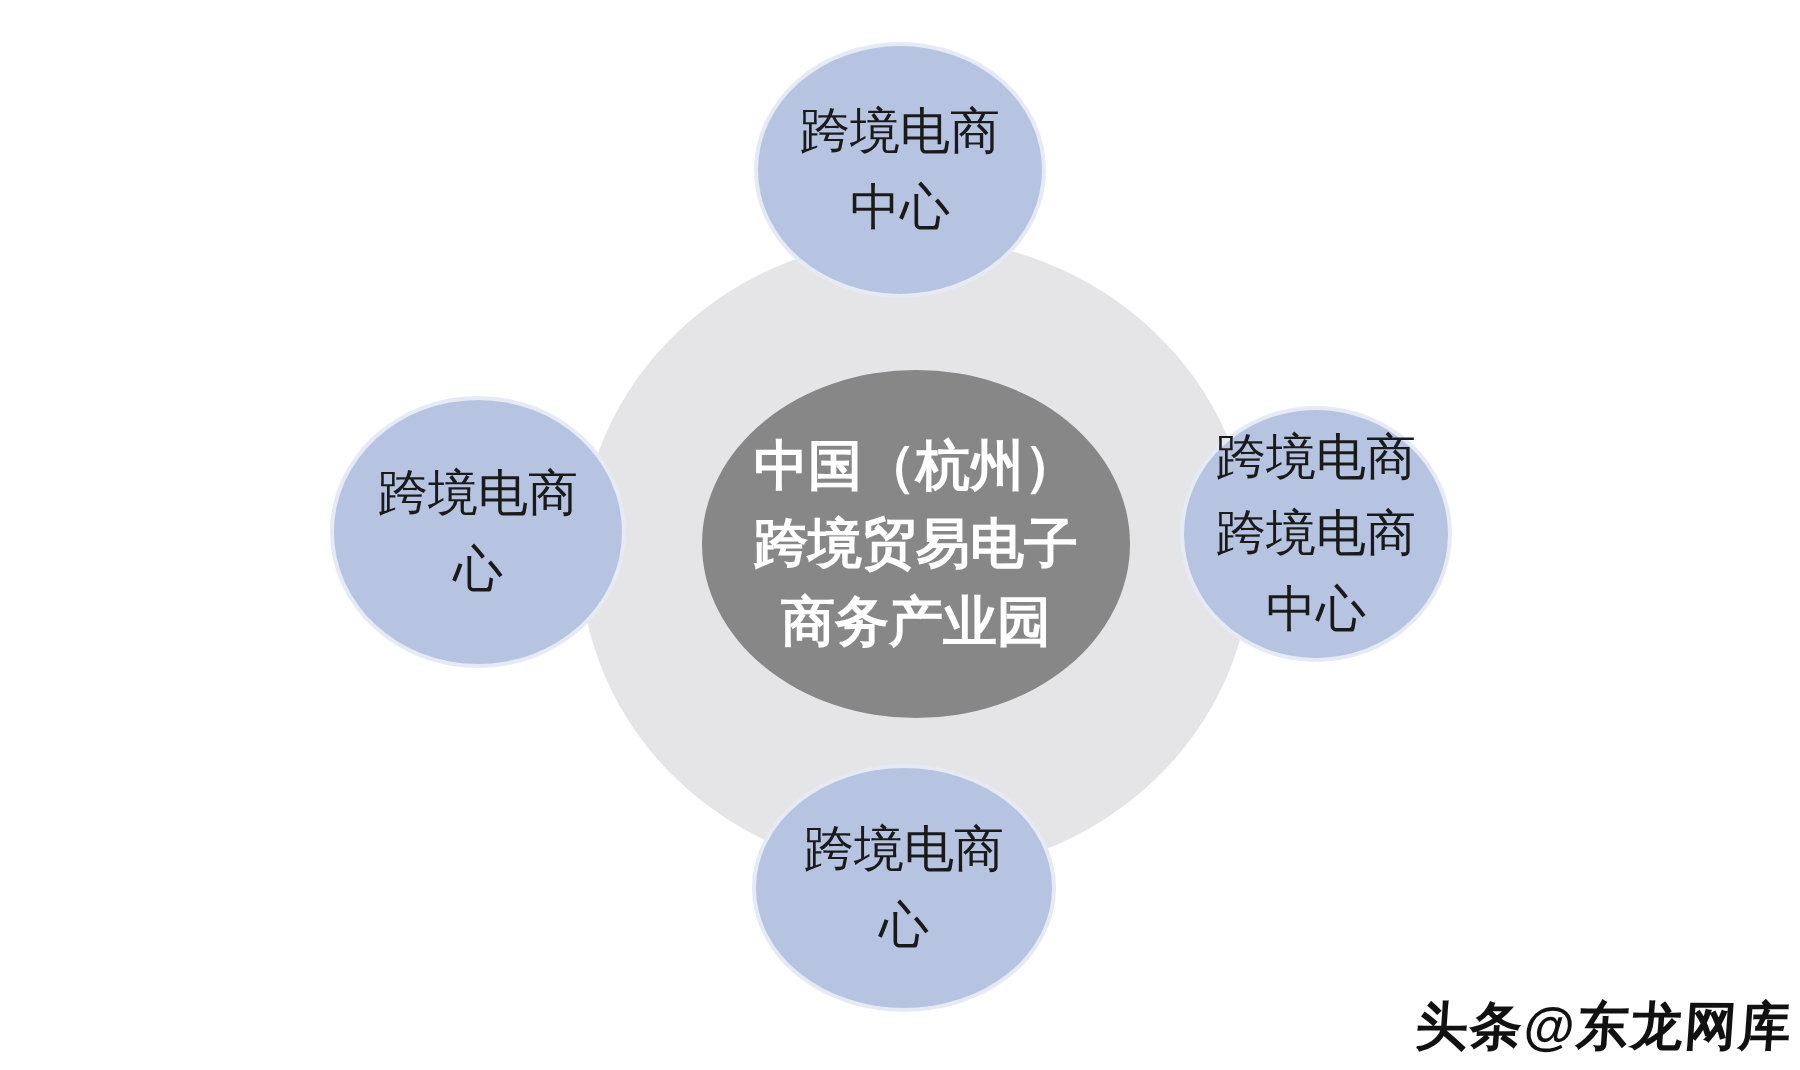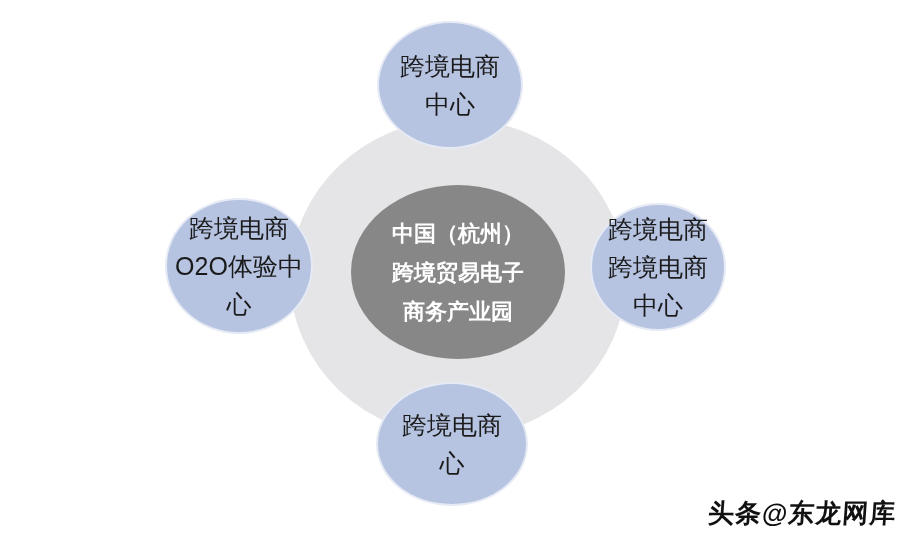--- a/index.html
+++ b/index.html
@@ -31,21 +31,21 @@
     background: var(--halo-fill, #e5e5e7);
     z-index: 1;
   }
   .center-node {
     left: 351px; top: 185px;
     width: 214px; height: 174px;
     background: var(--center-fill, #878787);
     z-index: 2;
     color: var(--center-text, #ffffff);
     font-weight: bold;
-    font-size: 22px;
+    font-size: 27px;
     line-height: 39px;
   }
   .node {
     background: var(--node-fill, #b6c4e2);
     border: 2px solid var(--node-border, #e6eaf4);
     z-index: 3;
     color: var(--node-text, #1a1a1a);
     font-size: 25px;
     line-height: 38px;
     white-space: nowrap;
@@ -81,21 +81,20 @@
     <span class="line">商务产业园</span>
   </div>
 
   <div class="ellipse node node-top">
     <span class="line">跨境电商</span>
     <span class="line">中心</span>
   </div>
 
   <div class="ellipse node node-left">
     <span class="line">跨境电商</span>
-    <span class="line">O2O体验中</span>
     <span class="line">心</span>
   </div>
 
   <div class="ellipse node node-right">
     <span class="line">跨境电商</span>
     <span class="line">跨境电商</span>
     <span class="line">中心</span>
   </div>
 
   <div class="ellipse node node-bottom">

